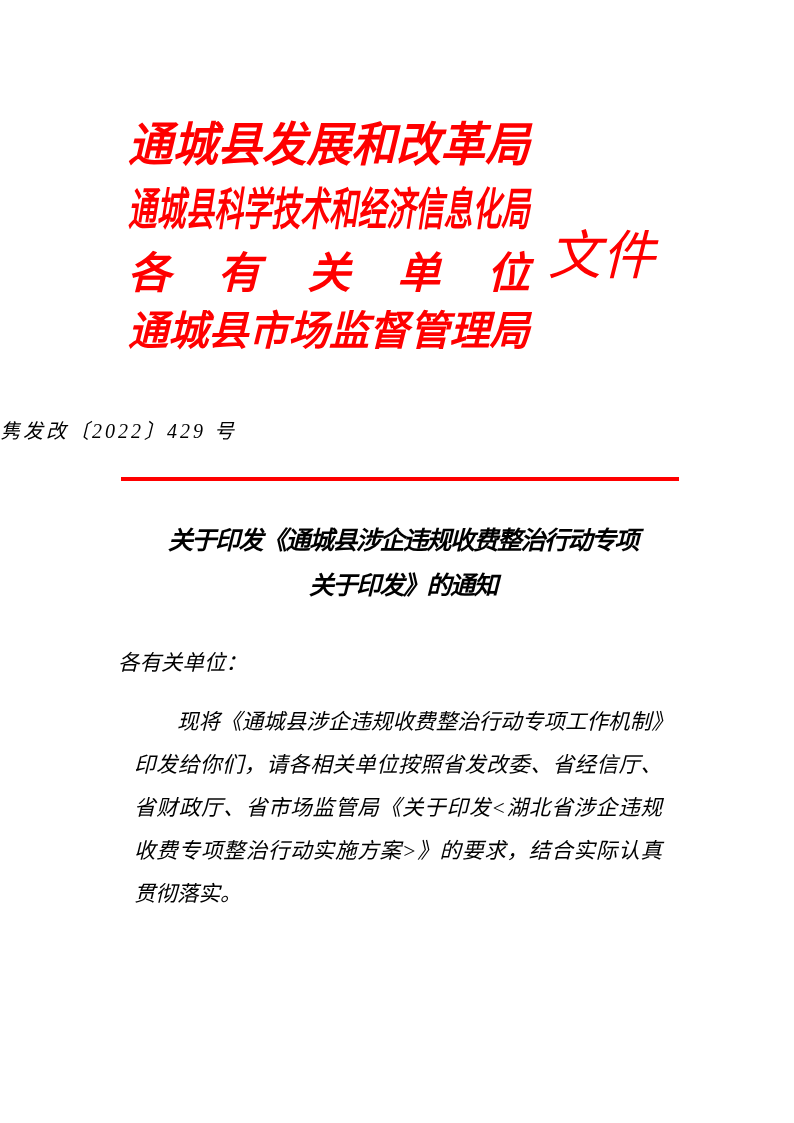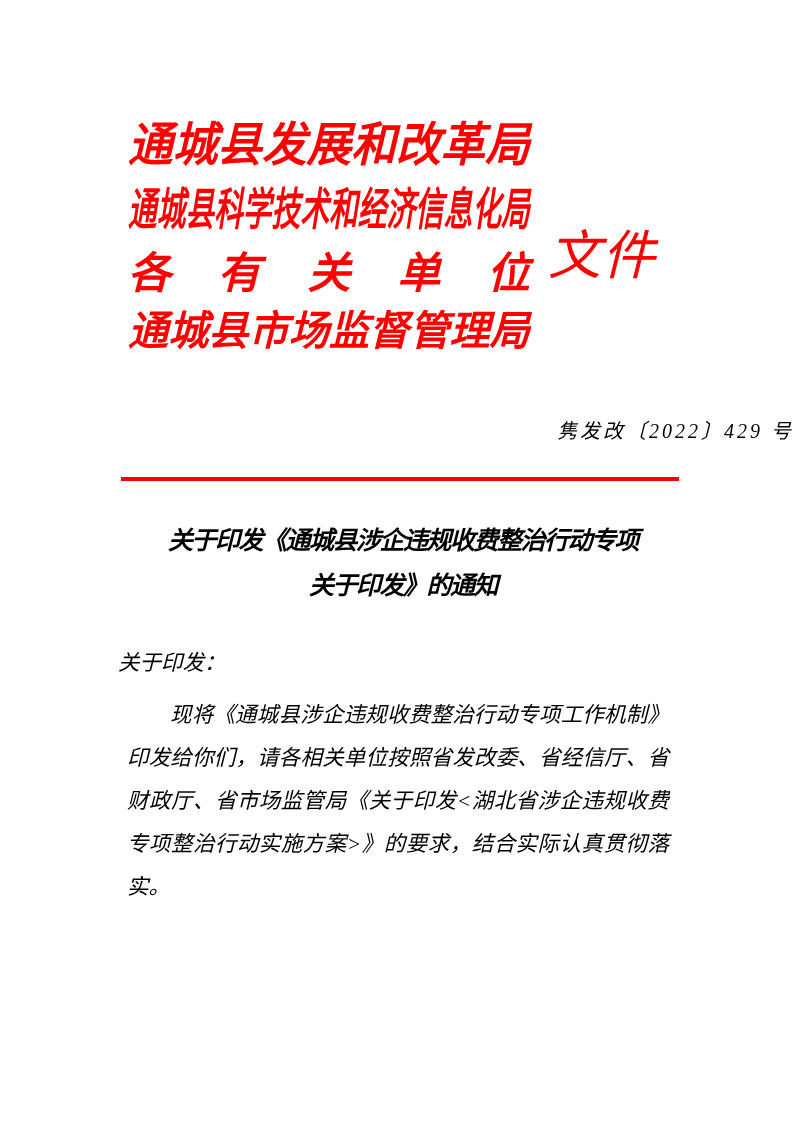--- a/index.html
+++ b/index.html
@@ -48,21 +48,21 @@
     font-weight: 500;
     margin-top: 14px;
   }
 
   
   .ref-number {
     position: absolute;
     top: 420px;
     left: 0;
     width: 100%;
-    text-align: right;
+    text-align: left;
     font-size: 20px;
     letter-spacing: 3px;
     line-height: 1.1;
     font-family: "Liberation Serif", serif;
   }
 
   
   .red-rule {
     position: absolute;
     top: 477px;
@@ -94,21 +94,21 @@
     left: 118px;
     width: 560px;
     font-size: 21.5px;
     line-height: 43px;
     font-family: "Liberation Serif", serif;
   }
   .salutation {
     margin: 0;
   }
   .body-paragraph {
-    margin: 9px;
+    margin: 16px;
     text-indent: 2em;
     text-align: justify;
   }
 </style>
 </head>
 <body>
 
 <div id="page" style="--accent: #ff0000; --text-color: #000000; --page-bg: #ffffff;">
 
   <div>
@@ -122,17 +122,17 @@
   <div class="ref-number">隽发改〔2022〕429 号</div>
 
   <div class="red-rule"></div>
 
   <div class="doc-title">
     <div>关于印发《通城县涉企违规收费整治行动专项</div>
     <div>关于印发》的通知</div>
   </div>
 
   <div class="body-block">
-    <p class="salutation">关于印发：</p>
+    <p class="salutation">各有关单位：</p>
     <p class="body-paragraph">现将《通城县涉企违规收费整治行动专项工作机制》印发给你们，请各相关单位按照省发改委、省经信厅、省财政厅、省市场监管局《关于印发&lt;湖北省涉企违规收费专项整治行动实施方案&gt;》的要求，结合实际认真贯彻落实。</p>
   </div>
 
 </div>
 
 </body></html>

